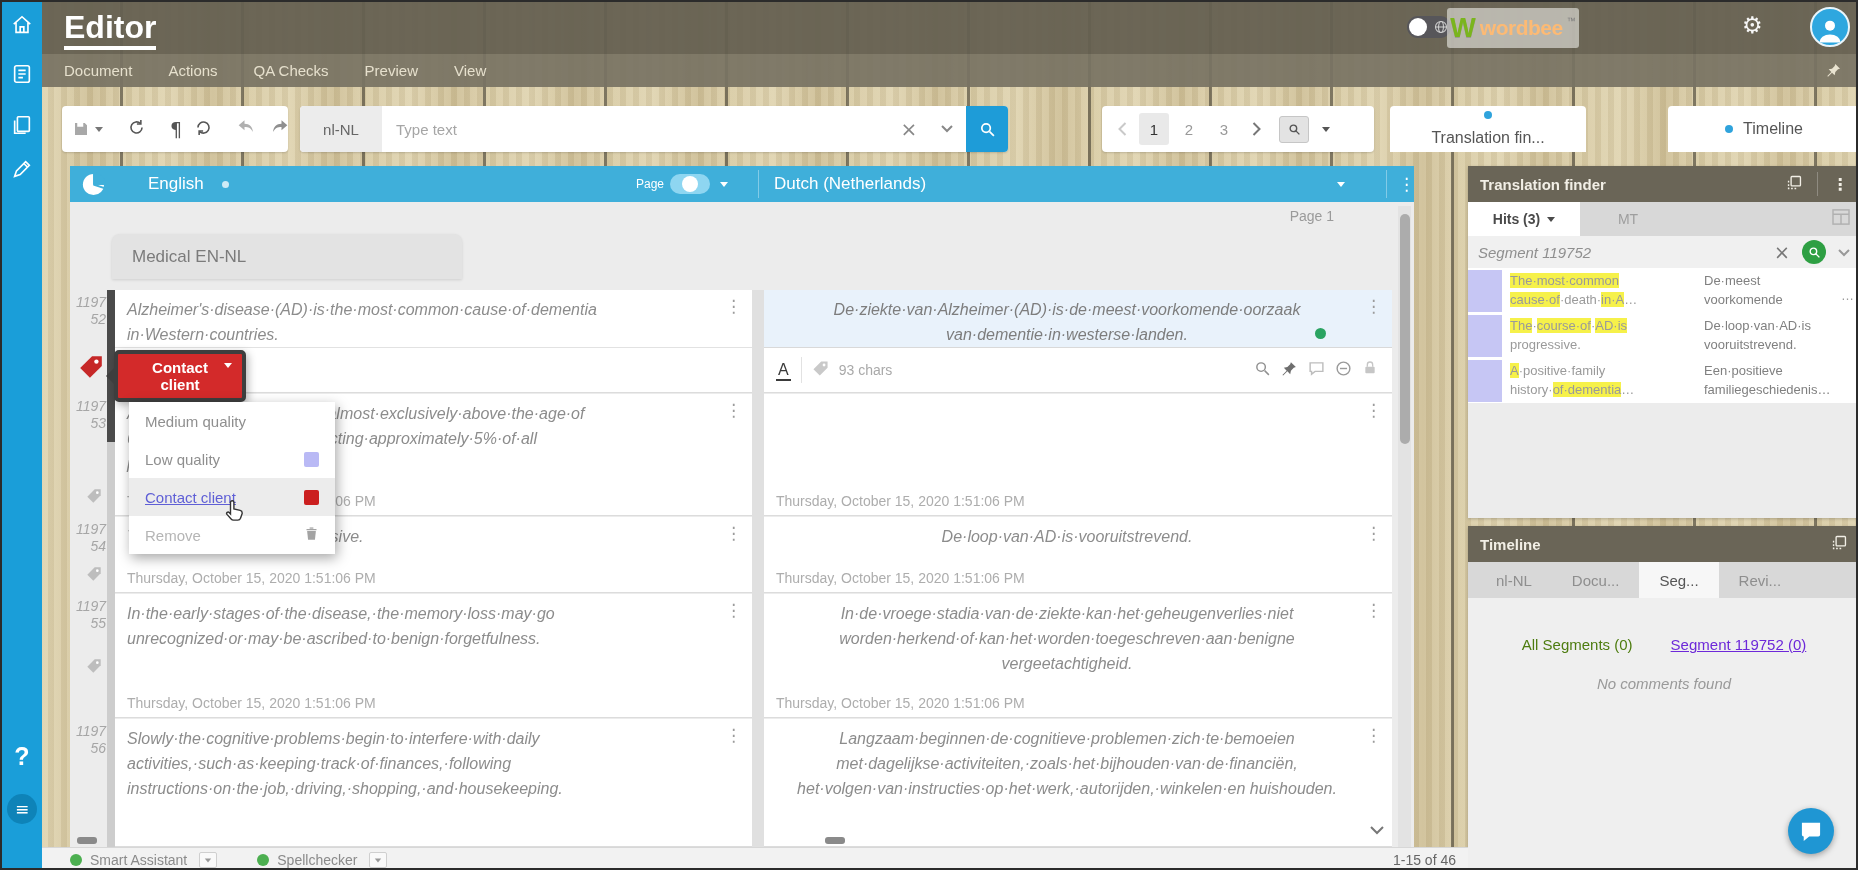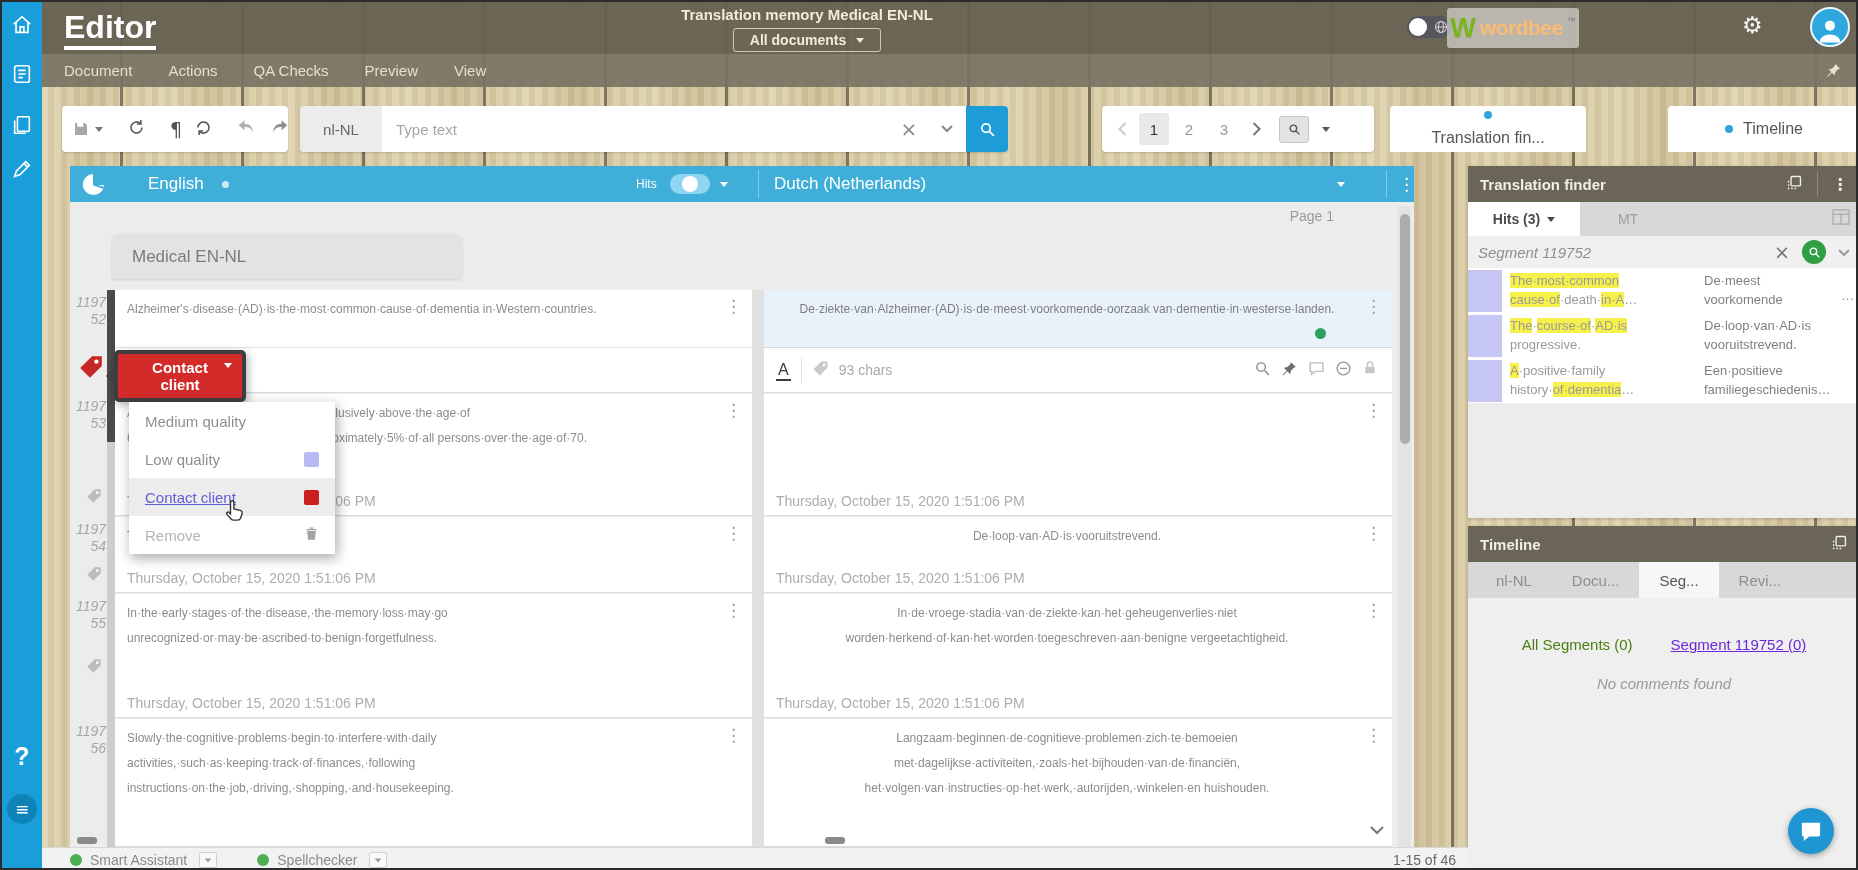--- a/index.html
+++ b/index.html
@@ -70,21 +70,21 @@
   .doc-tab { position:absolute; left:42px; top:68px; width:350px; height:45px; background:#e3e3e3; border-radius:8px 8px 0 0; box-shadow:0 1px 3px rgba(0,0,0,0.12); color:#7b7b7b; font-size:17px; display:flex; align-items:center; padding-left:20px; }
   .segnum { position:absolute; left:0; width:36px; text-align:right; font-size:14px; font-style:italic; color:#a6a6a6; line-height:17px; }
   .gtag { position:absolute; left:16px; color:#bdbdbd; }
   .selbar { position:absolute; left:37px; top:124px; width:8px; height:557px; background:#cdcdcd; }
   .selbar-dark { position:absolute; left:37px; top:124px; width:8px; height:152px; background:#4a4a4a; }
   .colsep { position:absolute; left:682px; top:124px; width:12px; height:557px; background:#e0e0e0; }
   .cell { position:absolute; background:#fff; border-bottom:1px solid #dcdcdc; overflow:hidden; }
   .cell.src { left:45px; width:637px; }
   .cell.tgt { left:694px; width:628px;text-align:center; }
   .y1 { top:124px; height:103px; } .y2 { top:228px; height:122px; } .y3 { top:351px; height:76px; } .y4 { top:428px; height:124px; } .y5 { top:553px; height:128px; }
-  .txt { padding:7px 34px 0 12px; font-size:12px; line-height:25px; color:#8c8c8c; }
+  .txt { padding:7px 34px 0 12px; font-size:16px; line-height:25px; color:#8c8c8c;font-style:italic; }
   .tgt.y1 .txt { background:#e9f2fb; height:57px; color:#7d7d7d; }
   .src.y1 .txt { height:57px; }
   .vdots { position:absolute; right:10px; top:8px; color:#9b9b9b; font-size:17px; line-height:1; }
   .date { position:absolute; left:12px; bottom:6px; font-size:14px; color:#adadad; }
   .subrow { position:absolute; left:0; right:0; bottom:0; height:45px; border-top:1px solid #e2e2e2; background:#fff; }
   .seg-toolbar { position:absolute; left:0; right:0; bottom:0; height:45px; border-top:1px solid #d9d9d9; background:#fff; display:flex; align-items:center; padding:0 14px 0 12px; gap:10px; }
   .fmtA { font-size:16px; color:#3a3a3a; border-bottom:2px solid #3a3a3a; padding:0 2px; line-height:19px; }
   .char-count { color:#a9a9a9; font-size:14px; }
   .st-spacer { flex:1; }
   .gdot { position:absolute; right:66px; top:38px; width:11px; height:11px; border-radius:50%; background:#2aa361; }
@@ -173,27 +173,20 @@
           <path d="M4 20 l2-6 10-10 4 4 -10 10 z M14 6 l4 4"></path>
         </svg>
     </div>
     <div class="side-icon side-help">?</div>
     <div class="side-menu-circle glyph">≡</div>
   </aside>
 
   <header class="topbar">
     <div class="app-title">Editor</div>
     <div class="app-underline"></div>
-    <div class="h-center">
-      <div class="doc-title">Translation memory Medical EN-NL</div>
-      <div class="doc-filter">
-        <span>All documents</span>
-        <span class="tri"></span>
-      </div>
-    </div>
     <div class="h-toggle">
       <span class="knob"></span>
       <span class="globe">
         <svg width="14" height="14" viewBox="0 0 16 16" fill="none" stroke="#cfcfcf" stroke-width="1.2">
             <circle cx="8" cy="8" r="6.3"></circle>
             <ellipse cx="8" cy="8" rx="2.8" ry="6.3"></ellipse>
             <path d="M1.7 8 h12.6"></path>
           </svg>
       </span>
     </div>
@@ -315,21 +308,21 @@
         <svg width="27" height="27" viewBox="0 0 28 28">
             <circle cx="14" cy="14" r="11" fill="#fff"></circle>
             <path d="M14 14 L14 1.5 A12.5 12.5 0 0 1 26.5 14 z" fill="#3fafda" stroke="#3fafda"></path>
             <path d="M14 14 L26 18" stroke="#3fafda" stroke-width="2"></path>
           </svg>
       </div>
       <div class="ch-item lang-label" style="left:78px">English</div>
       <div class="ch-item" style="left:152px">
           <span class="wdot"></span>
         </div>
-      <div class="ch-item" style="left:566px;font-size:12px">Hits</div>
+      <div class="ch-item" style="left:566px;font-size:12px">Page</div>
       <div class="ch-item" style="left:600px">
           <span class="edit-toggle">
             <span class="knob"></span>
           </span>
         </div>
       <div class="ch-item" style="left:650px">
           <span class="tri" style="color:#fff"></span>
         </div>
       <div class="ch-vsep" style="left:688px"></div>
       <div class="ch-item lang-label" style="left:704px">Dutch (Netherlands)</div>

